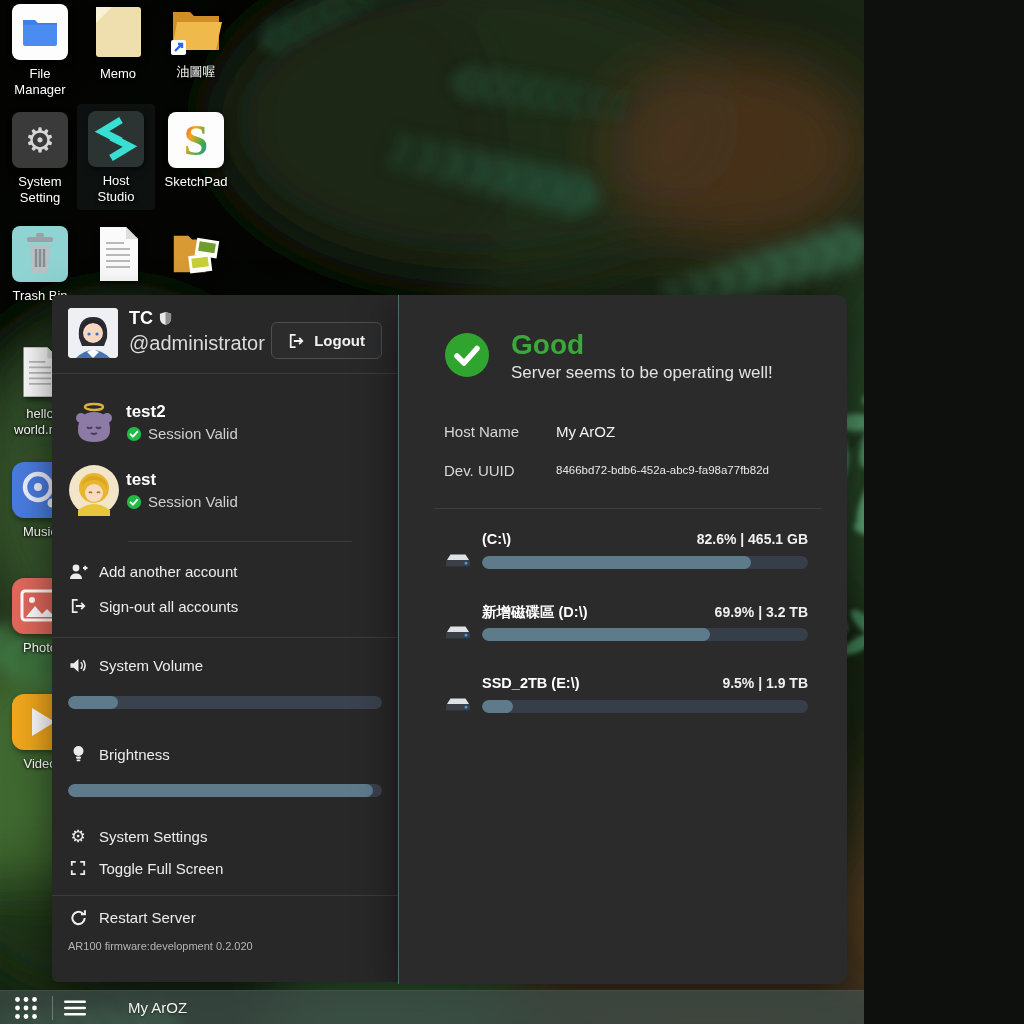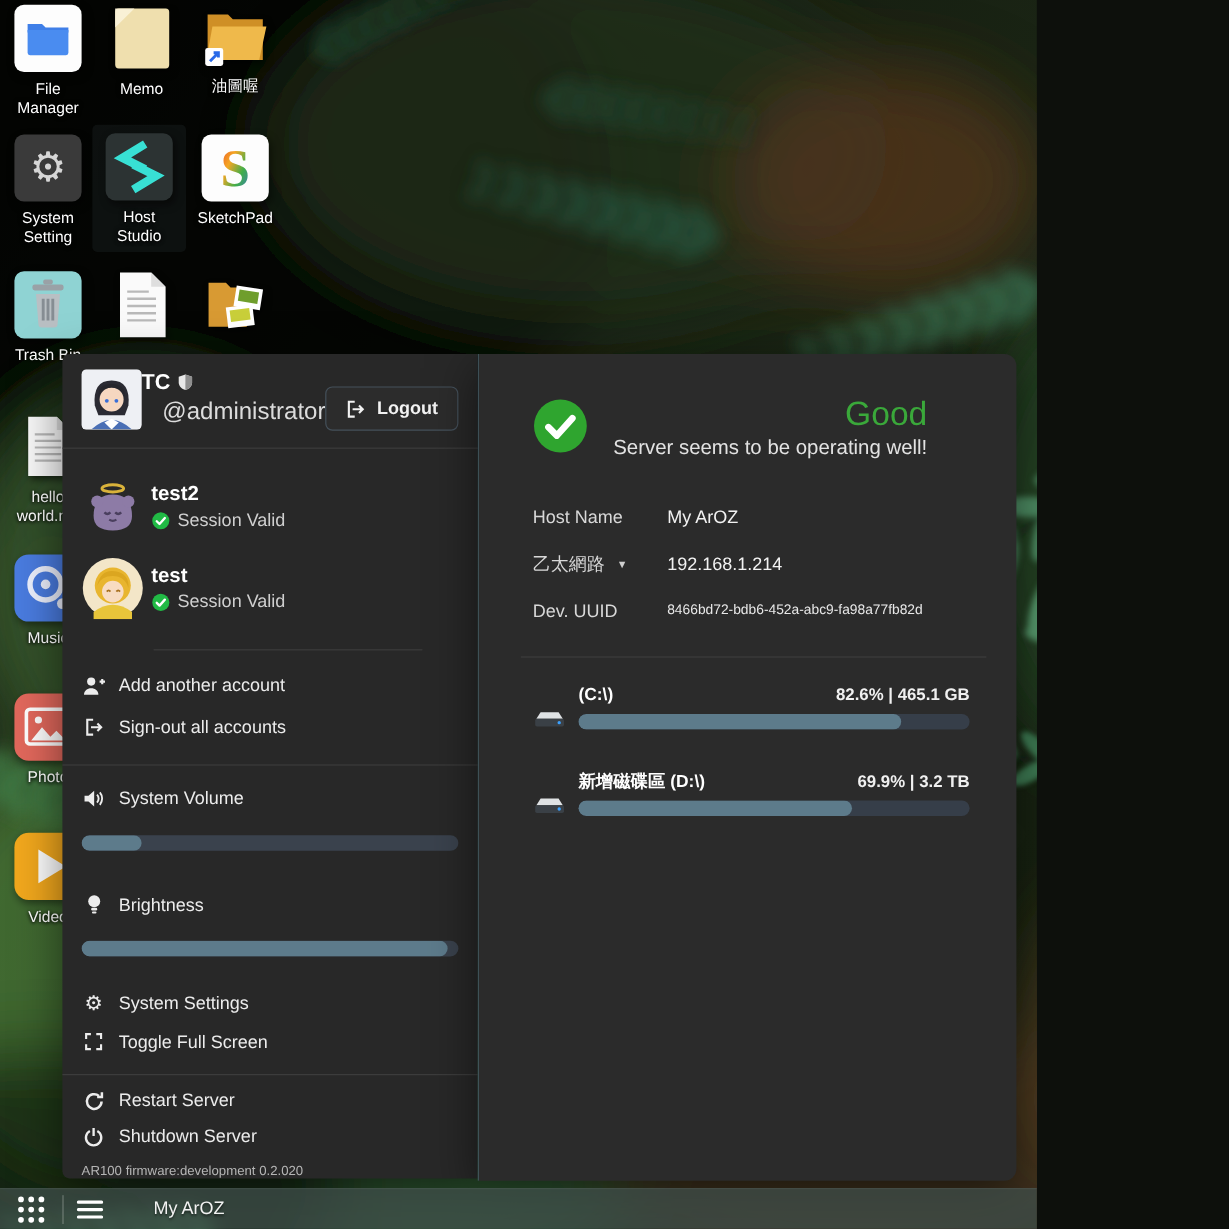--- a/index.html
+++ b/index.html
@@ -23,21 +23,21 @@
        text-shadow:0 1px 3px rgba(0,0,0,.95),0 0 4px rgba(0,0,0,.7);}
   .lbl.narrow{width:52px;}
   .sel{background:rgba(22,27,27,.55);border-radius:4px;padding:7px 0 6px;width:78px;}
   .gear-glyph{font-size:34px;color:#d6d6d6;line-height:1;}
   
   .panel{position:absolute;top:295px;z-index:3;box-shadow:0 12px 40px rgba(0,0,0,.5);}
   .panel-left{left:52px;width:346px;height:687px;background:#282828;border-radius:6px 0 0 6px;box-sizing:border-box;padding:13px 16px 0;color:#ececec;}
   .panel-right{left:398px;width:449px;height:689px;background:#2b2b2b;border-left:1px solid #4d6a75;border-radius:0 10px 10px 0;box-sizing:border-box;padding:35px 39px 0 45px;color:#e6e6e6;}
   .hdr{display:flex;align-items:flex-start;}
   .avatar-main{width:50px;height:50px;border-radius:4px;overflow:hidden;flex:none;background:#eef0f4;}
-  .hdr-info{margin-left:0;flex:1;min-width:0;text-align:right;}
+  .hdr-info{margin-left:11px;flex:1;min-width:0;}
   .hdr-name{font-size:18px;font-weight:bold;color:#fff;display:flex;align-items:center;gap:6px;}
   .hdr-handle{font-size:20px;color:#dcdcdc;margin-top:3px;}
   .logout-btn{flex:none;display:flex;align-items:center;gap:9px;border:1px solid #44505a;border-radius:6px;background:rgba(255,255,255,.02);
       color:#f2f2f2;font-size:15px;font-weight:bold;padding:9px 16px;cursor:pointer;margin-top:14px;}
   .div-full{border:none;border-top:1px solid #3c3c3c;margin:14px -16px 0;}
   .div-mini{border:none;border-top:1px solid #3c3c3c;margin:25px 30px 0 60px;}
   .account{display:flex;align-items:center;margin-top:22px;cursor:pointer;}
   .account + .account{margin-top:16px;}
   .acc-avatar{width:52px;height:52px;flex:none;display:flex;align-items:center;justify-content:center;}
   .acc-info{margin-left:6px;}
@@ -45,21 +45,21 @@
   .acc-status{display:flex;align-items:center;gap:6px;margin-top:3px;font-size:15px;color:#cfcfcf;}
   .mi{display:flex;align-items:center;gap:11px;height:30px;font-size:15px;color:#ececec;cursor:pointer;}
   .mi-ic{width:20px;display:flex;justify-content:center;flex:none;}
   .bar{height:13px;border-radius:7px;background:#3a424d;overflow:hidden;}
   .bar>i{display:block;height:100%;background:#5d7b8b;border-radius:7px;}
   .slider{cursor:pointer;}
   .firmware{font-size:11px;color:#b5b5b5;margin-top:8px;}
   
   .status-hd{display:flex;align-items:flex-start;gap:21px;}
   .status-check{flex:none;margin-top:2px;}
-  .status-word{font-size:28px;font-weight:400;color:#3aa83a;line-height:1.05;text-align:right;}
+  .status-word{font-size:28px;font-weight:700;color:#3aa83a;line-height:1.05;}
   .status-msg{font-size:17px;color:#e2e2e2;margin-top:4px;}
   .info{margin-top:38px;}
   .irow{display:flex;align-items:center;height:20px;margin-bottom:19px;font-size:15px;}
   .ilabel{width:112px;flex:none;color:#d8d8d8;display:flex;align-items:center;gap:10px;}
   .ivalue{color:#f2f2f2;}
   .ivalue.small{font-size:11.5px;color:#e8e8e8;}
   .caret{font-size:9px;color:#cfcfcf;}
   .div-right{border:none;border-top:1px solid #3d3d3d;margin:28px -14px 0 -10px;}
   .disks{margin-top:22px;}
   .disk{display:flex;margin-bottom:34px;}
@@ -449,29 +449,20 @@
 
     <div class="mi" style="margin-top:6px">
       <span class="mi-ic">
         <svg width="17" height="17" viewBox="0 0 18 18">
             <path d="M15.5 9.5a6.5 6.5 0 1 1-2.3-5" fill="none" stroke="#ececec" stroke-width="2.2"></path>
             <path d="M15.8 1.2v4.2h-4.2" fill="none" stroke="#ececec" stroke-width="2.2"></path>
           </svg>
       </span>
       <span>Restart Server</span>
     </div>
-    <div class="mi">
-      <span class="mi-ic">
-        <svg width="16" height="17" viewBox="0 0 18 19">
-            <path d="M5.5 3.8a7.2 7.2 0 1 0 7 0" fill="none" stroke="#ececec" stroke-width="2.2"></path>
-            <path d="M9 1v7.5" stroke="#ececec" stroke-width="2.2"></path>
-          </svg>
-      </span>
-      <span>Shutdown Server</span>
-    </div>
     <div class="firmware">AR100 firmware:development 0.2.020</div>
   </div>
 
   <div class="panel panel-right">
     <div class="status-hd">
       <svg class="status-check" width="46" height="46" viewBox="0 0 46 46">
         <circle cx="23" cy="23" r="22" fill="#2fa52f"></circle>
         <path d="M13 24 L20 31 L33 16.5" stroke="#fff" stroke-width="5.5" fill="none" stroke-linecap="round" stroke-linejoin="round"></path>
       </svg>
       <div>
@@ -479,27 +470,20 @@
         <div class="status-msg">Server seems to be operating well!</div>
       </div>
     </div>
 
     <div class="info">
       <div class="irow">
         <span class="ilabel">Host Name</span>
         <span class="ivalue">My ArOZ</span>
       </div>
       <div class="irow">
-        <span class="ilabel">
-          <span>乙太網路</span>
-          <span class="caret">▼</span>
-        </span>
-        <span class="ivalue">192.168.1.214</span>
-      </div>
-      <div class="irow">
         <span class="ilabel">Dev. UUID</span>
         <span class="ivalue small">8466bd72-bdb6-452a-abc9-fa98a77fb82d</span>
       </div>
     </div>
 
     <hr class="div-right">
 
     <div class="disks">
       <div class="disk">
         <div class="disk-ic">
@@ -532,20 +516,38 @@
           <div class="disk-top">
             <span class="disk-name">新增磁碟區 (D:\)</span>
             <span class="disk-stats">69.9% | 3.2 TB</span>
           </div>
           <div class="bar">
             <i style="width: 69.9%;"></i>
           </div>
         </div>
       </div>
 
+      <div class="disk">
+        <div class="disk-ic">
+          <svg width="28" height="17" viewBox="0 0 28 17">
+              <path d="M3 9 L6.5 3.5 h15 L25 9 Z" fill="#dfe2e4"></path>
+              <rect x="2" y="9" width="24" height="6.5" rx="1.5" fill="#3a4046"></rect>
+              <circle cx="22" cy="12.2" r="1.4" fill="#3aa0ff"></circle>
+            </svg>
+        </div>
+        <div class="disk-body">
+          <div class="disk-top">
+            <span class="disk-name">SSD_2TB (E:\)</span>
+            <span class="disk-stats">9.5% | 1.9 TB</span>
+          </div>
+          <div class="bar">
+            <i style="width: 9.5%;"></i>
+          </div>
+        </div>
+      </div>
     </div>
   </div>
 
   <div class="taskbar">
     <div class="tb-btn tb-apps">
       <svg width="26" height="26" viewBox="0 0 26 26">
         <g fill="#fff">
             <circle cx="4.5" cy="4.5" r="2.4"></circle>
             <circle cx="13" cy="4.5" r="2.4"></circle>
             <circle cx="21.5" cy="4.5" r="2.4"></circle>

